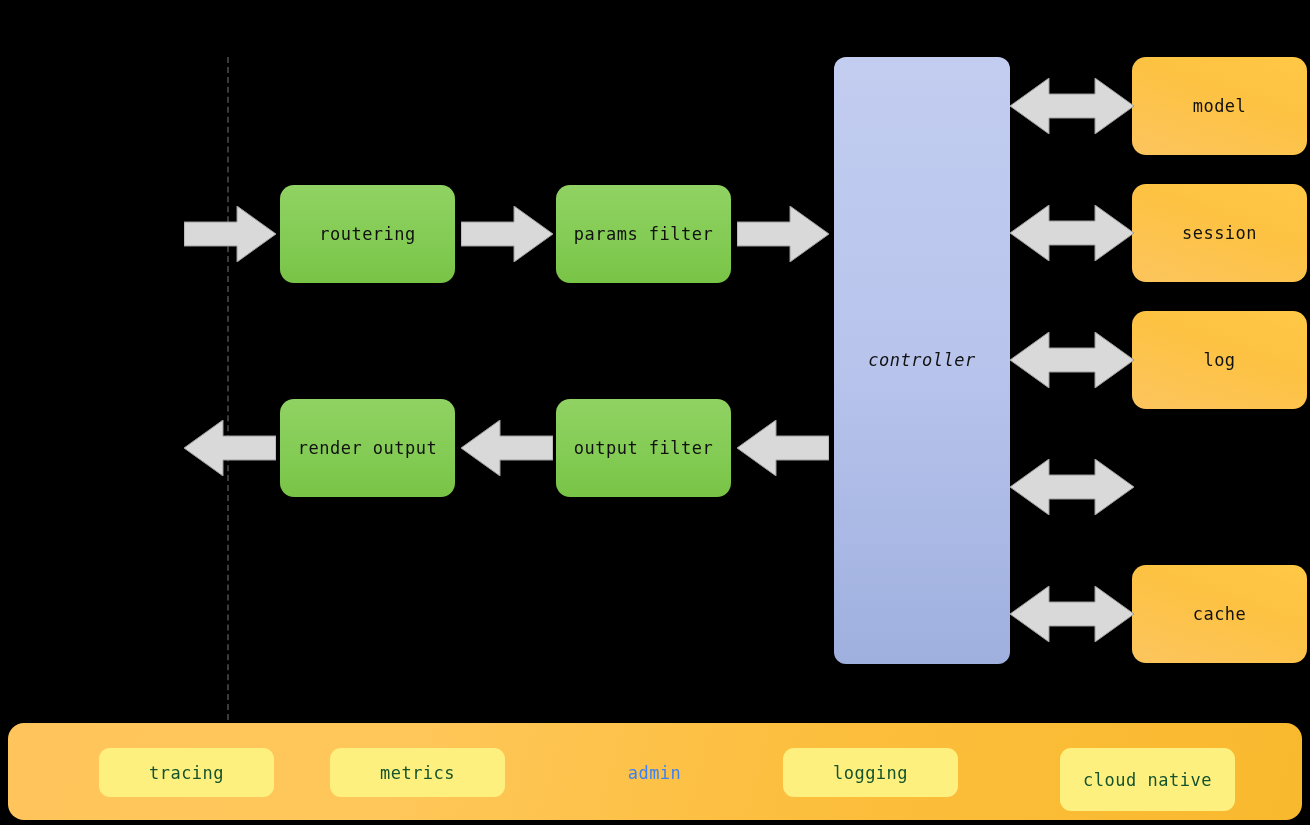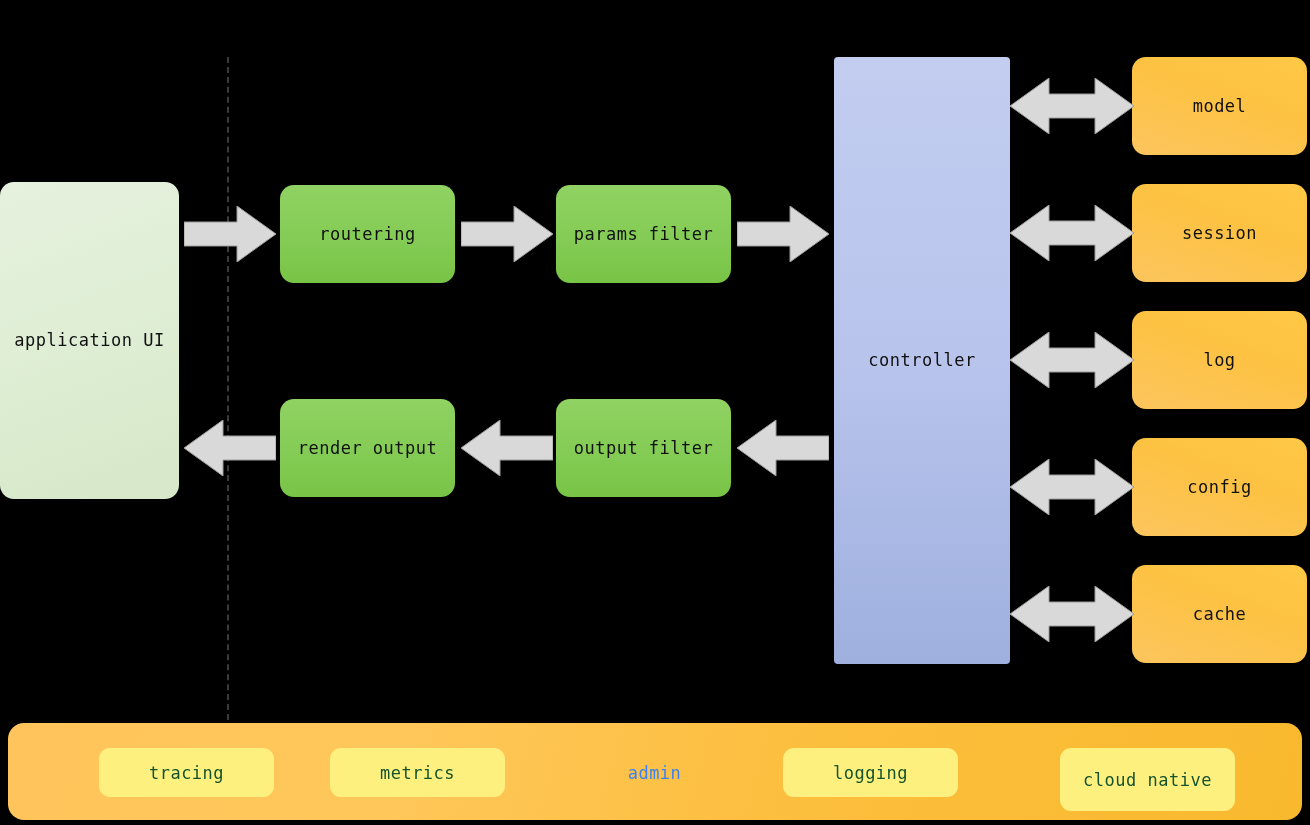--- a/index.html
+++ b/index.html
@@ -37,23 +37,24 @@
     box-shadow: 0 1px 3px rgba(0,0,0,0.35);
   }
   
   .box-green {
     border-radius: 14px;
     background: linear-gradient(180deg, #90d263 0%, #84cc55 55%, #78c446 100%);
     box-shadow: 0 2px 4px rgba(0,0,0,0.45);
   }
   
   .box-blue {
-    border-radius: 4px;
+    border-radius: 12px;
     background: linear-gradient(180deg, #c2cdf0 0%, #b8c4ec 50%, #9fb0df 100%);
     box-shadow: 0 2px 4px rgba(0,0,0,0.45);
+    font-style: italic;
   }
   
   .box-orange {
     border-radius: 14px;
     background: linear-gradient(200deg, #ffc845 0%, #fdc242 40%, #fcc55e 100%);
     box-shadow: 0 2px 4px rgba(0,0,0,0.45);
   }
   
   .bar-platform {
     position: absolute;
@@ -93,23 +94,20 @@
     border-left: 2px dashed #3b3b3b;
   }
 </style>
 </head>
 <body>
 
 <div id="canvas">
 
   <div class="divider" style="left:227px; top:57px; height:663px;"></div>
 
-  <div class="box panel-ui" style="left:0px; top:182px; width:179px; height:317px;">
-    <span>application UI</span>
-  </div>
 
   <div class="box box-green" style="left:280px; top:185px; width:175px; height:98px;">
     <span>routering</span>
   </div>
 
   <div class="box box-green" style="left:556px; top:185px; width:175px; height:98px;">
     <span>params filter</span>
   </div>
 
   <div class="box box-green" style="left:556px; top:399px; width:175px; height:98px;">
@@ -126,23 +124,20 @@
 
   <div class="box box-orange" style="left:1132px; top:57px; width:175px; height:98px;">
     <span>model</span>
   </div>
   <div class="box box-orange" style="left:1132px; top:184px; width:175px; height:98px;">
     <span>session</span>
   </div>
   <div class="box box-orange" style="left:1132px; top:311px; width:175px; height:98px;">
     <span>log</span>
   </div>
-  <div class="box box-orange" style="left:1132px; top:438px; width:175px; height:98px;">
-    <span>config</span>
-  </div>
   <div class="box box-orange" style="left:1132px; top:565px; width:175px; height:98px;">
     <span>cache</span>
   </div>
 
   <svg class="arrow" style="left:184px; top:206px;" width="92" height="56">
     <polygon points="0,16 53,16 53,0 92,28 53,56 53,40 0,40" fill="#d9d9d9" stroke="#9c9c9c" stroke-width="1"></polygon>
   </svg>
 
   <svg class="arrow" style="left:461px; top:206px;" width="92" height="56">
     <polygon points="0,16 53,16 53,0 92,28 53,56 53,40 0,40" fill="#d9d9d9" stroke="#9c9c9c" stroke-width="1"></polygon>

